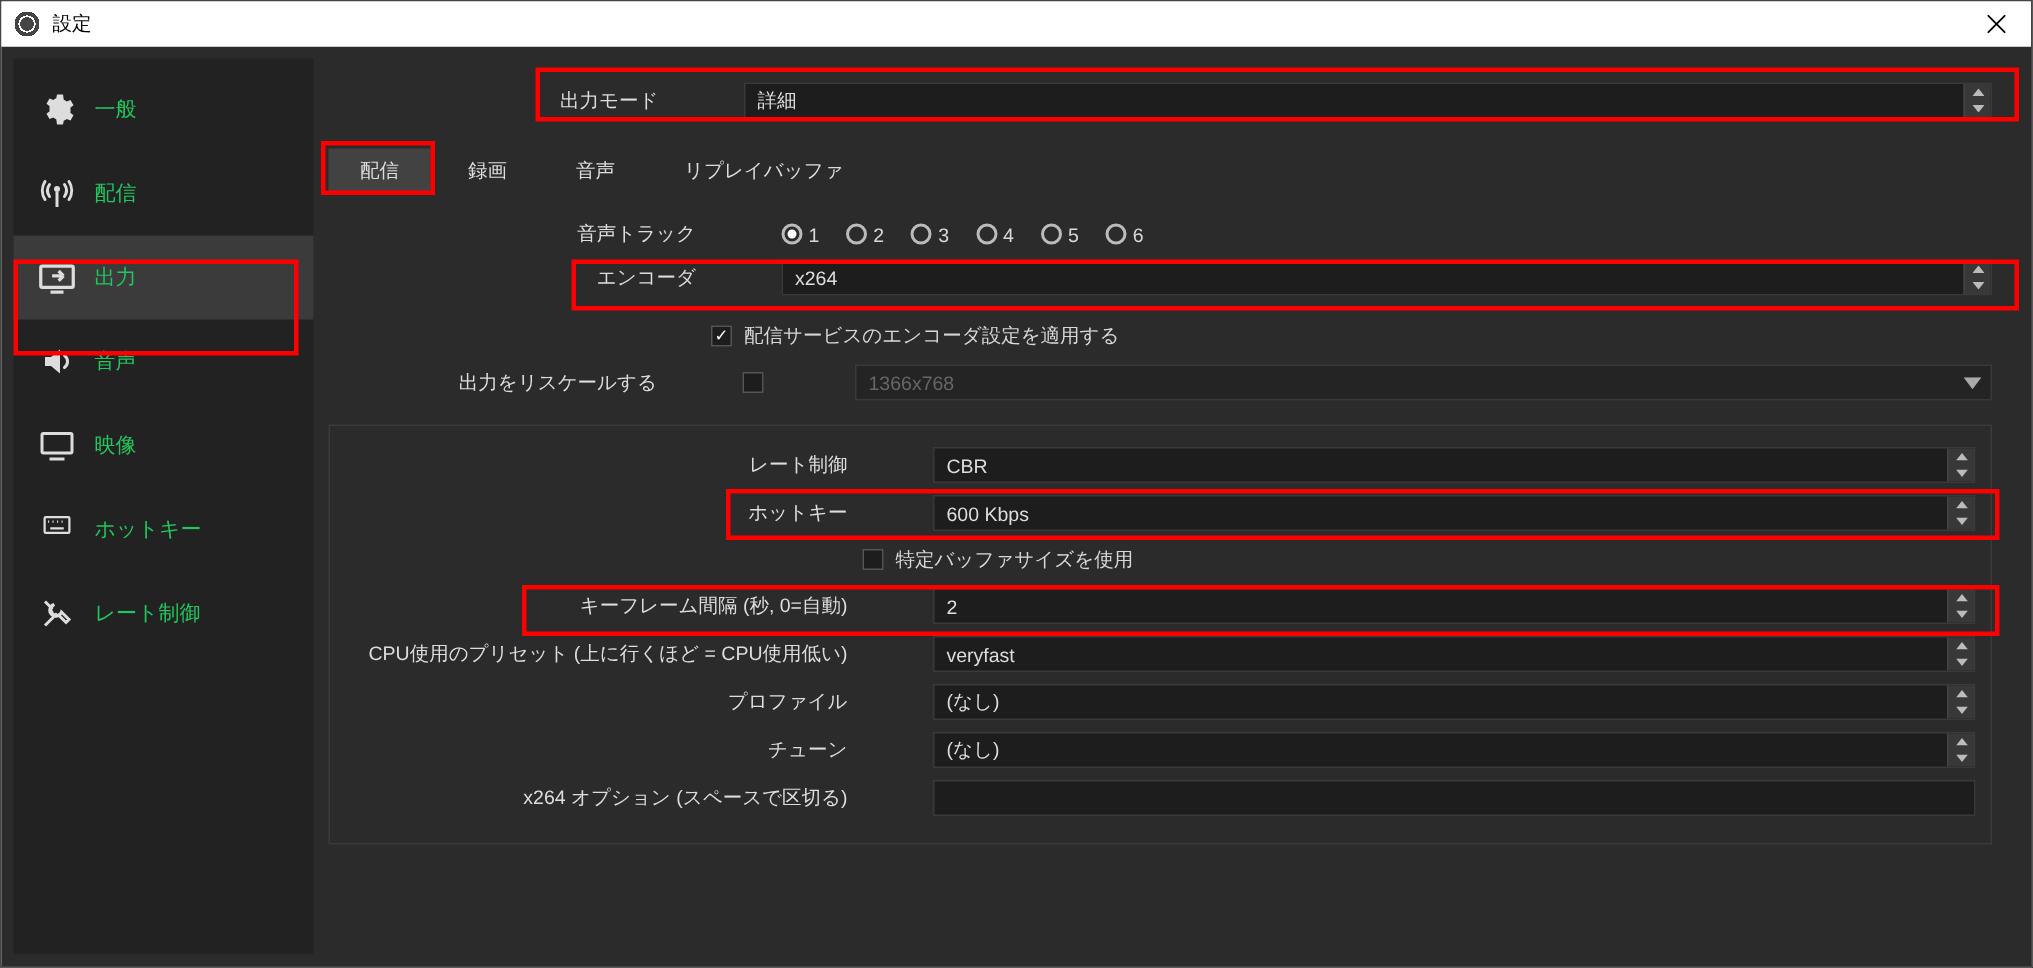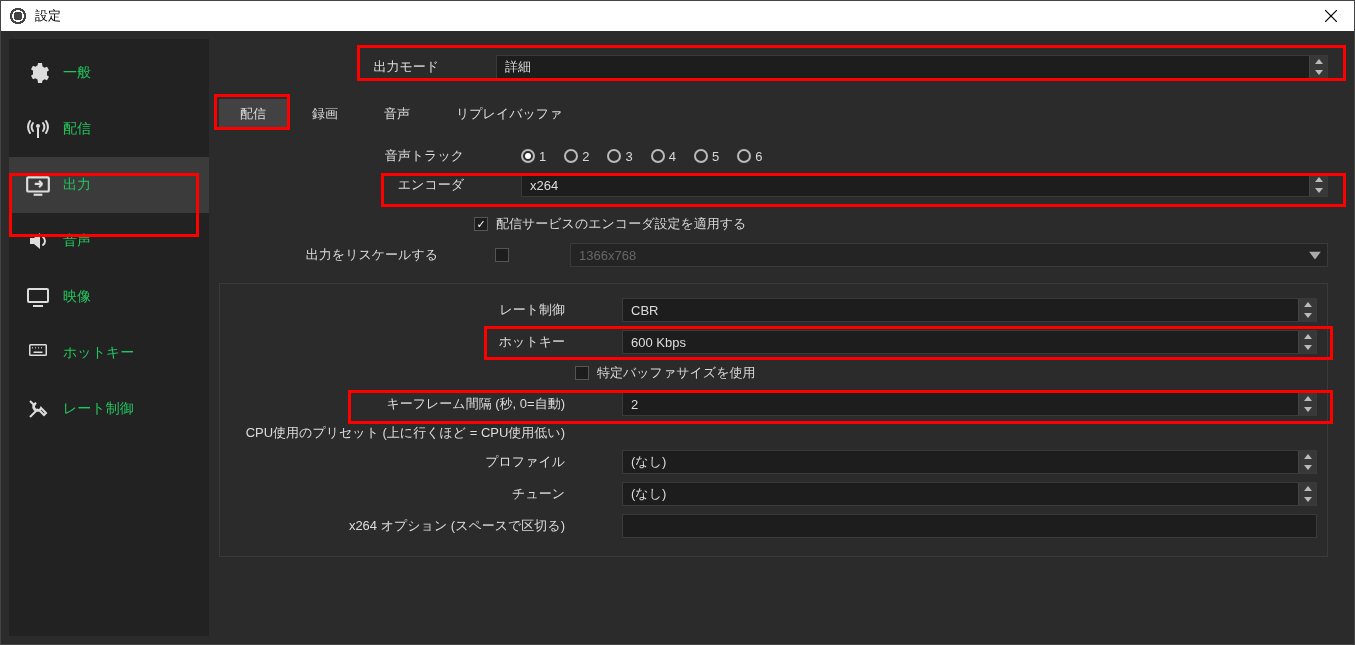--- a/index.html
+++ b/index.html
@@ -468,20 +468,37 @@
                       </svg>
                     </span>
                 </span>
               </div>
             </div>
           </div>
           <div class="redbox" style="left:128px;top:106px;right:-6px;height:34px;"></div>
 
           <div class="row">
             <span class="label" style="width:345px;">CPU使用のプリセット (上に行くほど = CPU使用低い)</span>
+            <div class="field">
+              <div class="select">
+                <span>veryfast</span>
+                <span class="spin-btn">
+                  <span class="half">
+                      <svg viewBox="0 0 8 5" class="chev">
+                        <path d="M0 5l4-5 4 5z"></path>
+                      </svg>
+                    </span>
+                  <span class="half">
+                      <svg viewBox="0 0 8 5" class="chev">
+                        <path d="M0 0l4 5 4-5z"></path>
+                      </svg>
+                    </span>
+                </span>
+              </div>
+            </div>
           </div>
 
           <div class="row">
             <span class="label" style="width:345px;">プロファイル</span>
             <div class="field">
               <div class="select">
                 <span>(なし)</span>
                 <span class="spin-btn">
                   <span class="half">
                       <svg viewBox="0 0 8 5" class="chev">

